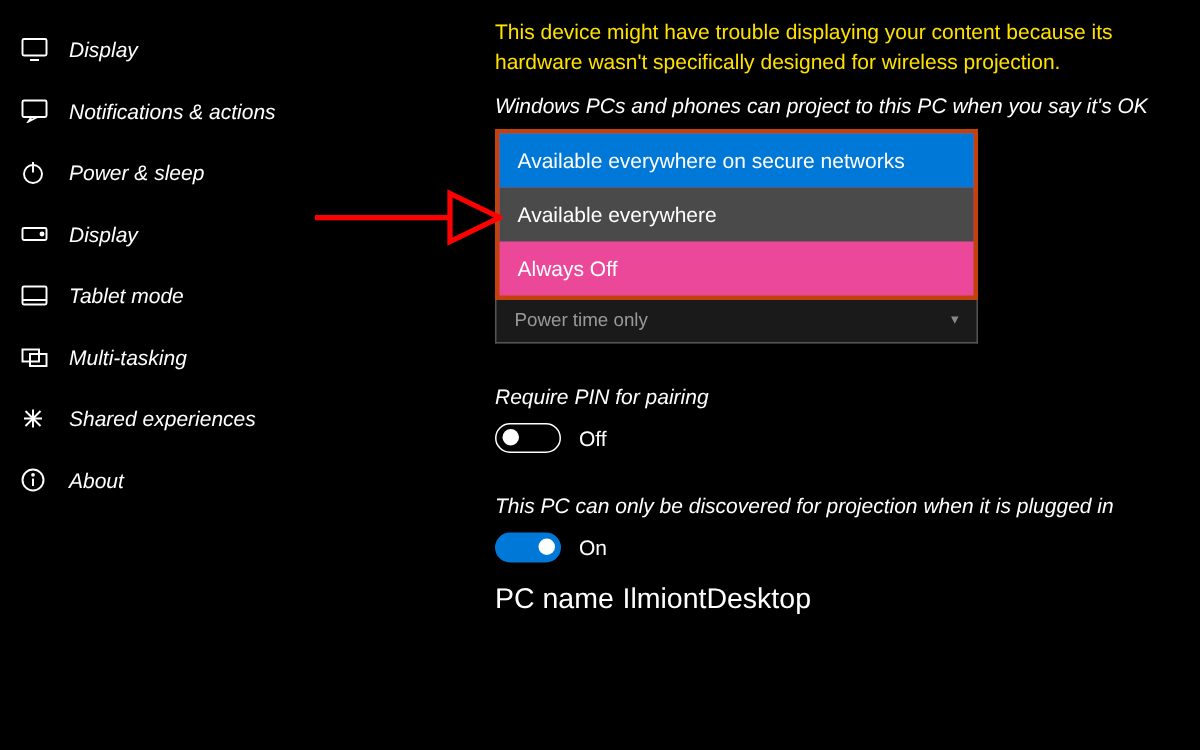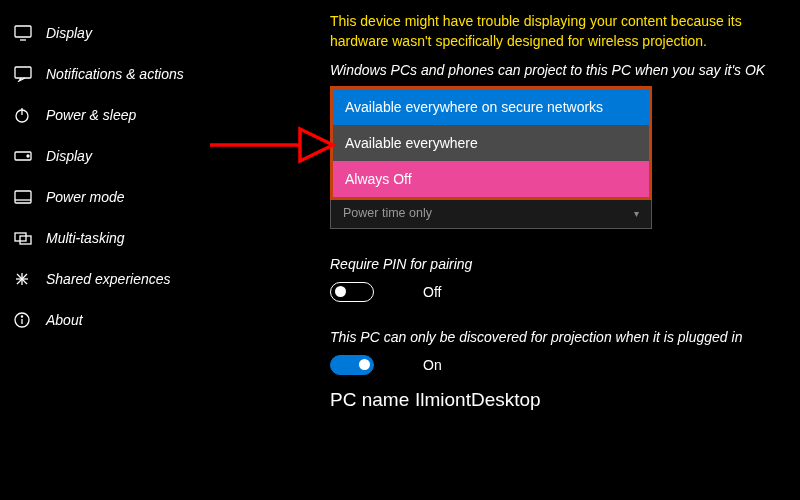--- a/index.html
+++ b/index.html
@@ -73,21 +73,21 @@
     padding: 6px 12px 8px 12px;
     font-size: 12.5px;
     color: #999;
     border: 1px solid #555;
     border-top: none;
     background: #1a1a1a;
   }
   .dd-chevron { font-size: 10px; color: #888; }
 
   .section { margin-top: 26px; }
-  .toggle-row { display: flex; align-items: center; margin-top: 8px; gap: 37px; }
+  .toggle-row { display: flex; align-items: center; margin-top: 8px; }
   .toggle {
     width: 44px; height: 20px;
     border-radius: 10px;
     border: 1.5px solid #fff;
     position: relative;
     cursor: pointer;
     background: #000;
   }
   .toggle .knob {
     position: absolute;
@@ -158,21 +158,21 @@
     <span class="label">Display</span>
   </div>
 
   <div class="sidebar-item">
     <span class="icon">
       <svg width="18" height="14" viewBox="0 0 18 14">
           <rect x="1" y="1" width="16" height="12" rx="1"></rect>
           <line x1="1" y1="10" x2="17" y2="10"></line>
         </svg>
     </span>
-    <span class="label">Power mode</span>
+    <span class="label">Tablet mode</span>
   </div>
 
   <div class="sidebar-item">
     <span class="icon">
       <svg width="18" height="14" viewBox="0 0 18 14">
           <rect x="1" y="2" width="11" height="8"></rect>
           <rect x="6" y="5" width="11" height="8"></rect>
         </svg>
     </span>
     <span class="label">Multi-tasking</span>

